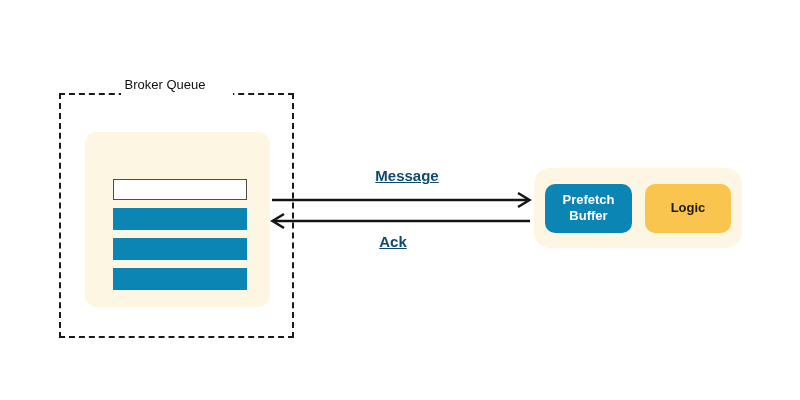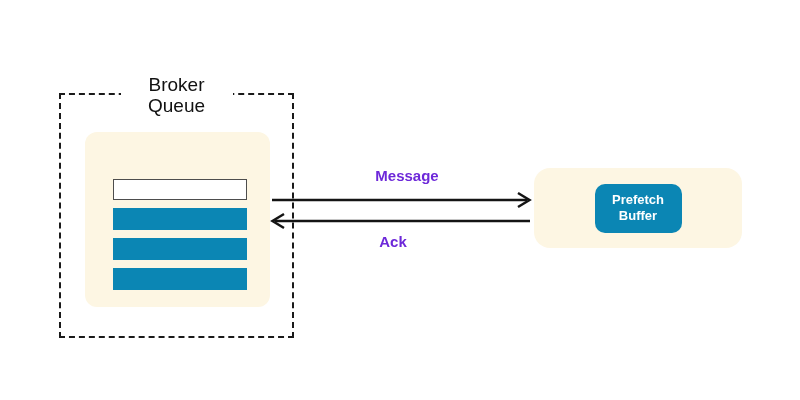--- a/index.html
+++ b/index.html
@@ -26,23 +26,22 @@
     height: 245px;
     border: 2px dashed #1a1a1a;
     box-sizing: border-box;
   }
   .broker-label {
     position: absolute;
     left: 50%;
     top: -21px;
     transform: translateX(-50%);
     width: 104px;
-    text-align: center;
     background: #ffffff;
-    font-size: 19px;
+    font-size: 13px;
     line-height: 21px;
     font-weight: 500;
     color: #111;
     padding: 0 4px;
   }
 
   
   .queue-box {
     position: absolute;
     left: 24px;
@@ -85,22 +84,23 @@
   .arrow-line, .arrow-head {
     stroke: var(--ink, #141414);
     stroke-width: 2.5;
     fill: none;
   }
   .arrow-label {
     position: absolute;
     transform: translateX(-50%);
     font-size: 15px;
     font-weight: 700;
-    color: #6d28d9;
+    color: #0c4a6e;
     white-space: nowrap;
+    text-decoration: underline;
   }
   .arrow-label.message { left: 407px; top: 167px; }
   .arrow-label.ack     { left: 393px; top: 233px; }
 
   
   .consumer-box {
     position: absolute;
     left: 534px;
     top: 168px;
     width: 208px;
@@ -157,15 +157,16 @@
     <polyline class="arrow-head" points="518,193 529.5,200 518,207"></polyline>
     <line class="arrow-line" x1="530" y1="221" x2="275" y2="221"></line>
     <polyline class="arrow-head" points="284,214 272.5,221 284,228"></polyline>
   </svg>
 
   <div class="arrow-label message">Message</div>
   <div class="arrow-label ack">Ack</div>
 
   <div class="consumer-box">
     <div class="chip prefetch">Prefetch Buffer</div>
+    <div class="chip logic">Logic</div>
   </div>
 
 </div>
 
 </body></html>

